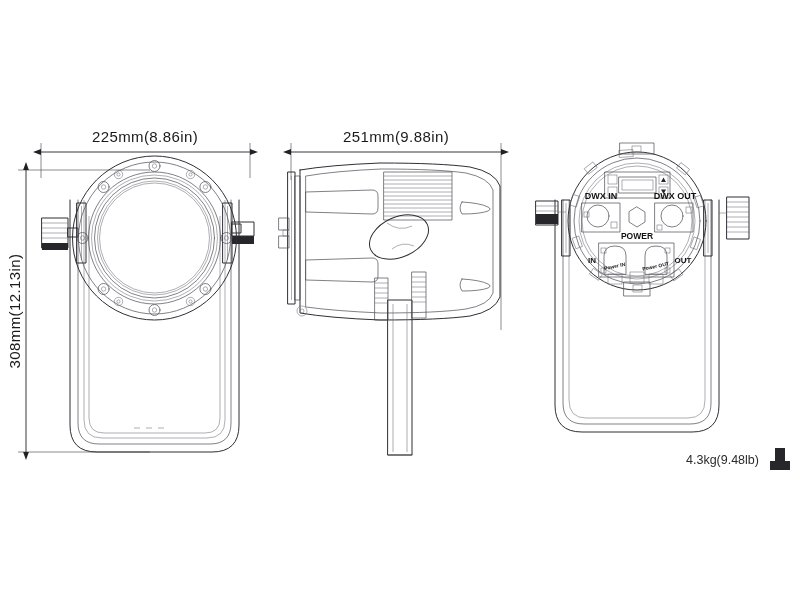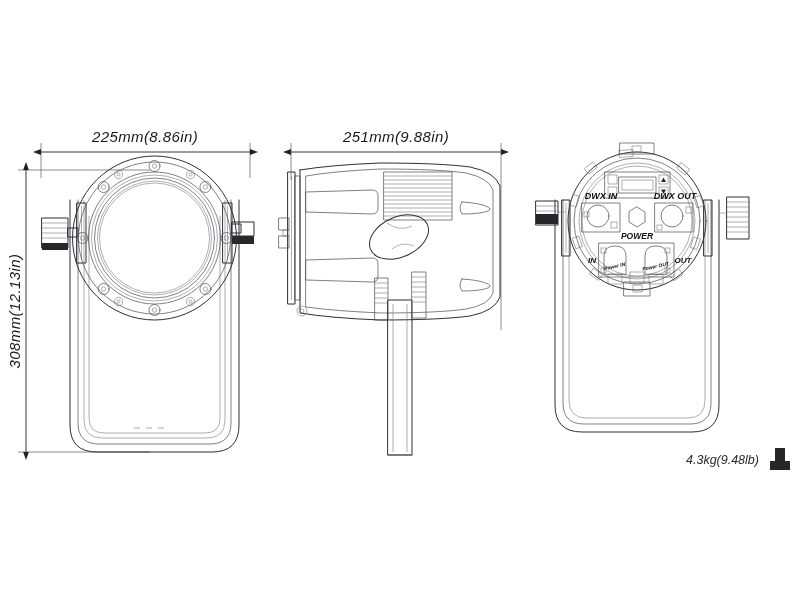--- a/index.html
+++ b/index.html
@@ -12,21 +12,20 @@
     width: 800px;
     height: 600px;
     font-family: "Liberation Sans", sans-serif;
     overflow: hidden;
   }
   #stage {
     position: relative;
     width: 800px;
     height: 592px;
     background: #ef4444;
-    font-style: italic;
   }
   #drawing {
     position: absolute;
     left: 0;
     top: 0;
     width: 800px;
     height: 600px;
   }
   .dim-text {
     font-family: "Liberation Sans", sans-serif;

